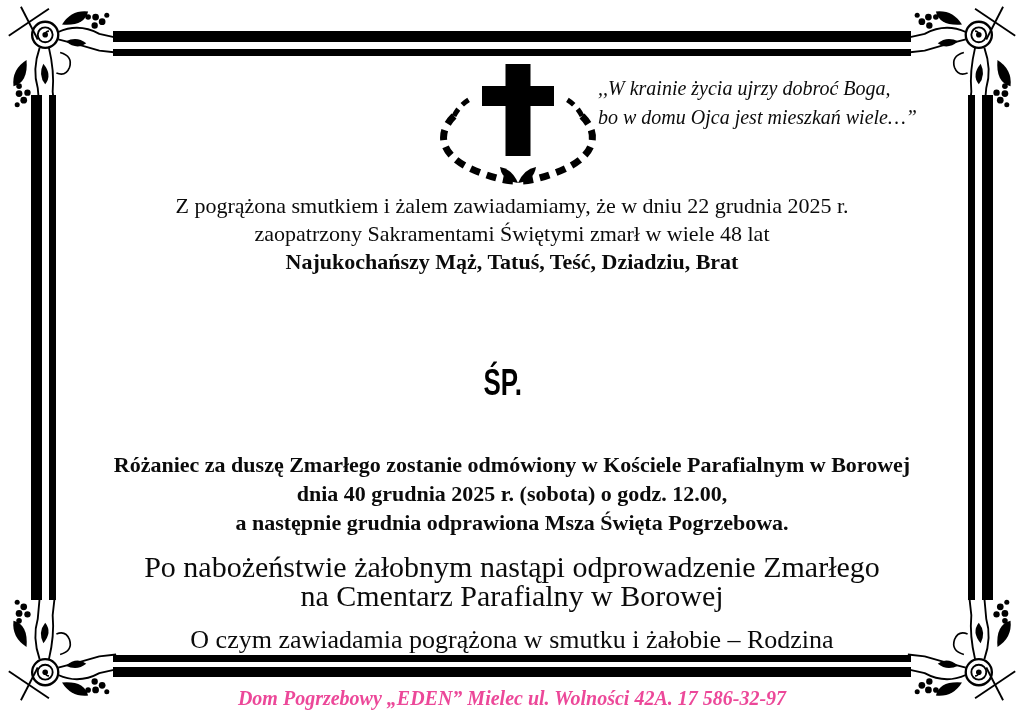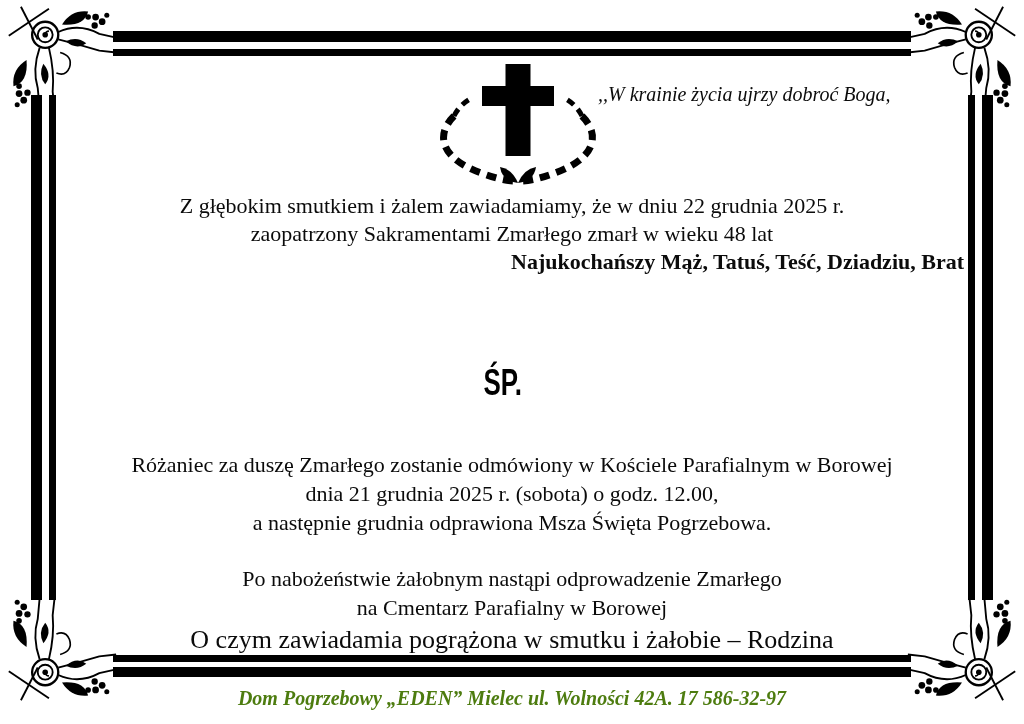--- a/index.html
+++ b/index.html
@@ -26,32 +26,32 @@
   
   .corner { position: absolute; width: 112px; height: 112px; }
   .corner.tl { left: 6px;   top: 4px; }
   .corner.tr { left: 906px; top: 4px;   transform: scaleX(-1); }
   .corner.bl { left: 6px;   top: 591px; transform: scaleY(-1); }
   .corner.br { left: 906px; top: 591px; transform: scale(-1,-1); }
   
   .cross-wreath { position: absolute; left: 428px; top: 56px; }
   
   .quote {
-    position: absolute; left: 598px; top: 80px; width: 360px;
+    position: absolute; left: 598px; top: 74px; width: 360px;
     font-style: italic; font-size: 20px; line-height: 29px; text-align: left;
   }
   .centerblock { position: absolute; left: 60px; right: 60px; text-align: center; }
   .announce { top: 192px; font-size: 22px; line-height: 28px; }
-  .announce .l3 { font-weight: 700; text-align: right; }
-  .rosary { top: 450px; font-size: 22px; line-height: 29px; font-weight: 400; }
-  .procession { top: 564px; font-size: 22px; line-height: 29px; }
+  .announce .l3 { font-weight: 700; }
+  .rosary { top: 450px; font-size: 22px; line-height: 29px; font-weight: 700; }
+  .procession { top: 552px; font-size: 30px; line-height: 29px; }
   .closing { top: 626px; font-size: 26px; line-height: 28px; }
   .footer-line {
     top: 685px; font-size: 20px; line-height: 26px;
-    font-weight: 700; font-style: italic; color: #4d7c0f;
+    font-weight: 700; font-style: italic; color: #ec4899;
   }
   b { font-weight: 400; }
   
   .name-row {
     position: absolute; left: 0; right: 16px; top: 294px; height: 112px;
     display: flex; justify-content: center; align-items: flex-end;
   }
   .sp-prefix {
     font-family: "Liberation Sans", sans-serif; font-weight: 700;
     font-size: 36px; line-height: 1; letter-spacing: 0px;
@@ -136,35 +136,36 @@
     <path d="M26 60 C 6 80, 14 104, 56 118 C 70 123, 80 125, 88 125" stroke="#000" stroke-width="7" fill="none" stroke-dasharray="10 7"></path>
     <path d="M154 60 C 174 80, 166 104, 124 118 C 110 123, 100 125, 92 125" stroke="#000" stroke-width="7" fill="none" stroke-dasharray="10 7"></path>
     <path d="M26 60 Q 32 48 44 42" stroke="#000" stroke-width="5" fill="none" stroke-dasharray="8 6"></path>
     <path d="M154 60 Q 148 48 136 42" stroke="#000" stroke-width="5" fill="none" stroke-dasharray="8 6"></path>
     <path d="M90 127 q-6 -14 -18 -16 q2 14 18 16 z" fill="#000"></path>
     <path d="M90 127 q6 -14 18 -16 q-2 14 -18 16 z" fill="#000"></path>
   </svg>
 
   <div class="quote">
     <div>,,W krainie życia ujrzy dobroć Boga,</div>
+    <div>bo w domu Ojca jest mieszkań wiele…”</div>
   </div>
 
   <div class="centerblock announce">
-    <div><span>Z głębokim smutkiem i żalem zawiadamiamy, że w dniu </span><b>22 grudnia 2025 r.</b></div>
-    <div><span>zaopatrzony Sakramentami Zmarłego zmarł w wieku </span><b>48</b><span> lat</span></div>
+    <div><span>Z pogrążona smutkiem i żalem zawiadamiamy, że w dniu </span><b>22 grudnia 2025 r.</b></div>
+    <div><span>zaopatrzony Sakramentami Świętymi zmarł w wiele </span><b>48</b><span> lat</span></div>
     <div class="l3">Najukochańszy Mąż, Tatuś, Teść, Dziadziu, Brat</div>
   </div>
 
   <div class="name-row">
     <span class="sp-prefix">ŚP.</span>
   </div>
 
   <div class="centerblock rosary">
     <div>Różaniec za duszę Zmarłego zostanie odmówiony w Kościele Parafialnym w Borowej</div>
-    <div>dnia 21 grudnia 2025 r. (sobota) o godz. 12.00,</div>
+    <div>dnia 40 grudnia 2025 r. (sobota) o godz. 12.00,</div>
     <div>a następnie grudnia odprawiona Msza Święta Pogrzebowa.</div>
   </div>
 
   <div class="centerblock procession">
     <div>Po nabożeństwie żałobnym nastąpi odprowadzenie Zmarłego</div>
     <div><span>na </span><b>Cmentarz Parafialny w Borowej</b></div>
   </div>
 
   <div class="centerblock closing">
     <span>O czym zawiadamia pogrążona w smutku i żałobie – </span><b>Rodzina</b>

